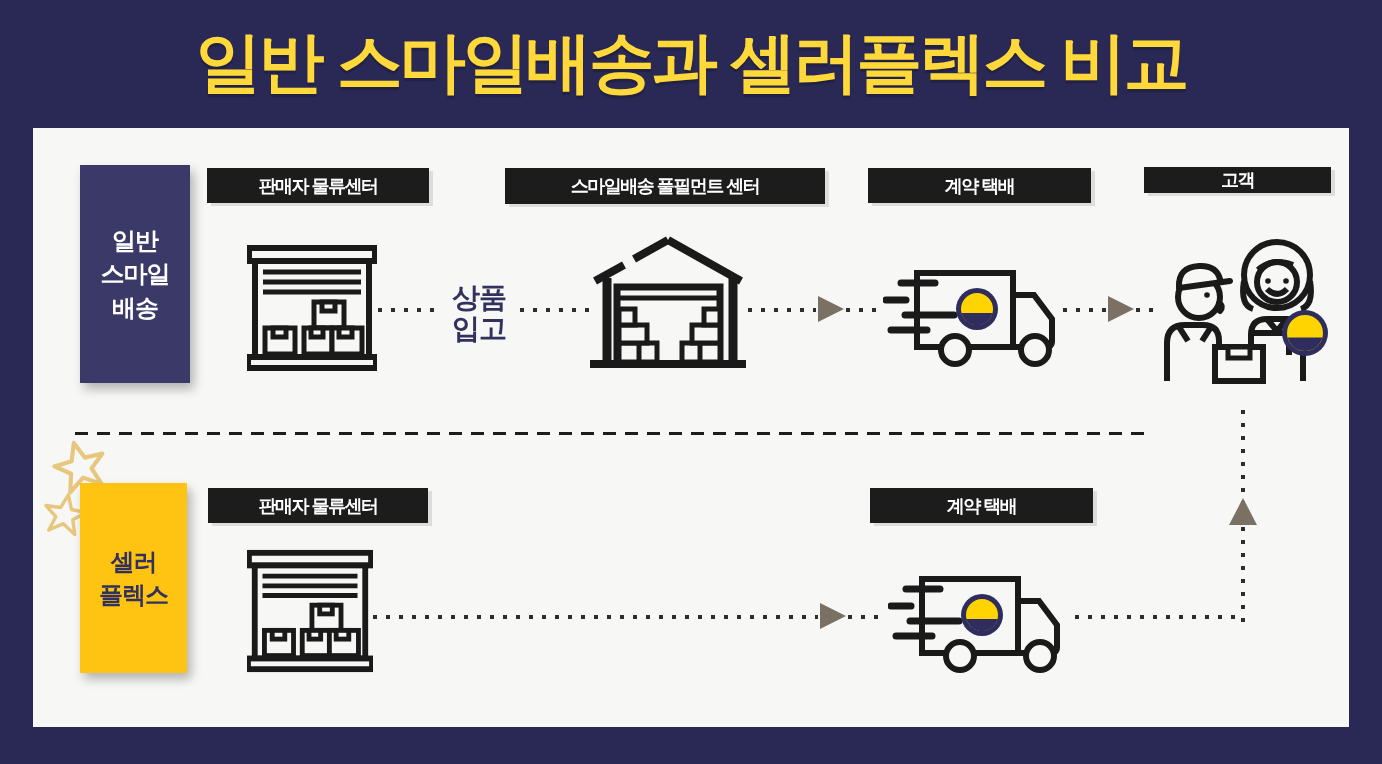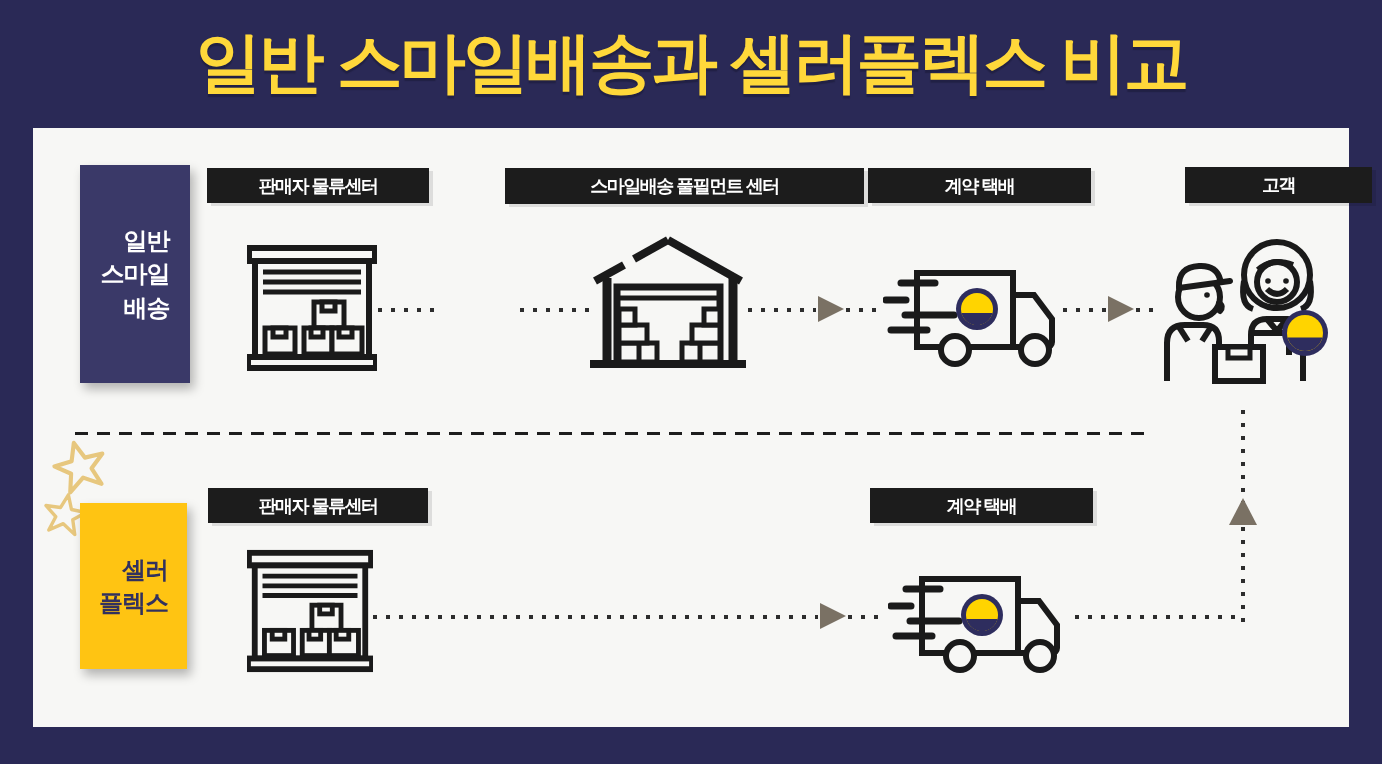--- a/index.html
+++ b/index.html
@@ -14,39 +14,39 @@
     color:var(--title,#ffd83a);font-size:66px;font-weight:800;letter-spacing:-3px;
     text-shadow:0 3px 1px rgba(18,18,38,.35);
     text-align:right;
   }
   .panel{
     position:absolute;left:33px;top:128px;width:1316px;height:599px;
     background:var(--panel,#f7f7f5);
   }
   .side{
     position:absolute;display:flex;align-items:center;justify-content:center;
-    text-align:right;white-space:pre-line;font-weight:700;
+    text-align:center;white-space:pre-line;font-weight:700;
     box-shadow:4px 6px 10px rgba(0,0,0,.28);
   }
   .side.navy{left:47px;top:37px;width:110px;height:218px;
     background:var(--smile-row-bg,#3a3968);color:var(--smile-row-text,#fff);
     font-size:24px;line-height:1.38;letter-spacing:-1px}
-  .side.flex{left:47px;top:375px;width:107px;height:166px;
+  .side.flex{left:47px;top:355px;width:107px;height:190px;
     background:var(--flex-row-bg,#ffc412);color:var(--flex-row-text,#32315e);
     font-size:24px;line-height:1.38;letter-spacing:-1px}
   .tag{
     position:absolute;display:flex;align-items:center;justify-content:center;
     background:var(--tag-bg,#1c1c1c);color:var(--tag-text,#fff);
     font-weight:700;font-size:18px;letter-spacing:-1.5px;
     box-shadow:4px 3px 0 rgba(0,0,0,.10);
   }
   #t1{left:174px;top:40px;width:222px;height:35px}
-  #t2{left:472px;top:40px;width:359px;height:36px}
+  #t2{left:472px;top:40px;width:320px;height:36px}
   #t3{left:835px;top:40px;width:223px;height:35px}
-  #t4{left:1152px;top:39px;width:187px;height:36px}
+  #t4{left:1111px;top:39px;width:187px;height:26px}
   #t5{left:175px;top:360px;width:220px;height:35px}
   #t6{left:837px;top:360px;width:223px;height:35px}
   .note{
     position:absolute;left:403px;top:151px;width:86px;height:68px;
     display:flex;align-items:center;justify-content:center;text-align:center;
     white-space:pre-line;color:var(--note-text,#32315e);
     font-weight:700;font-size:28px;line-height:1.12;letter-spacing:-1px;
   }
   .dots{position:absolute;height:4px;
     background:repeating-linear-gradient(90deg,var(--connector,#2d2d2d) 0 4px,transparent 4px 13px)}
@@ -117,20 +117,22 @@
     <rect class="ln t5 fw" x="18" y="83" width="30" height="26"></rect>
       <rect class="ln t5 fw" x="26" y="83" width="13" height="9"></rect>
     <rect class="ln t5 fw" x="57" y="83" width="28" height="26"></rect>
       <rect class="ln t5 fw" x="64" y="83" width="12" height="9"></rect>
     <rect class="ln t5 fw" x="85" y="83" width="30" height="26"></rect>
       <rect class="ln t5 fw" x="92" y="83" width="13" height="9"></rect>
     <rect class="ln fw" x="1" y="112" width="128" height="11"></rect>
   </svg>
 
   <div class="dots" id="d1"></div>
+  <div class="note">상품
+입고</div>
   <div class="dots" id="d2"></div>
 
   <div class="tag" id="t2">스마일배송 풀필먼트 센터</div>
   <svg class="icon" id="wh2" width="160" height="140" viewBox="0 0 160 140">
     <path class="ln t8" d="M80 12 L46 31"></path>
     <path class="ln t8" d="M36 37 L7 53"></path>
     <path class="ln t8" d="M80 12 L153 53"></path>
     <line class="ln t9" x1="19" y1="50" x2="19" y2="134"></line>
     <line class="ln t9" x1="145" y1="50" x2="145" y2="134"></line>
     <path class="ln t7" d="M29 134 V59 H132 V134"></path>

